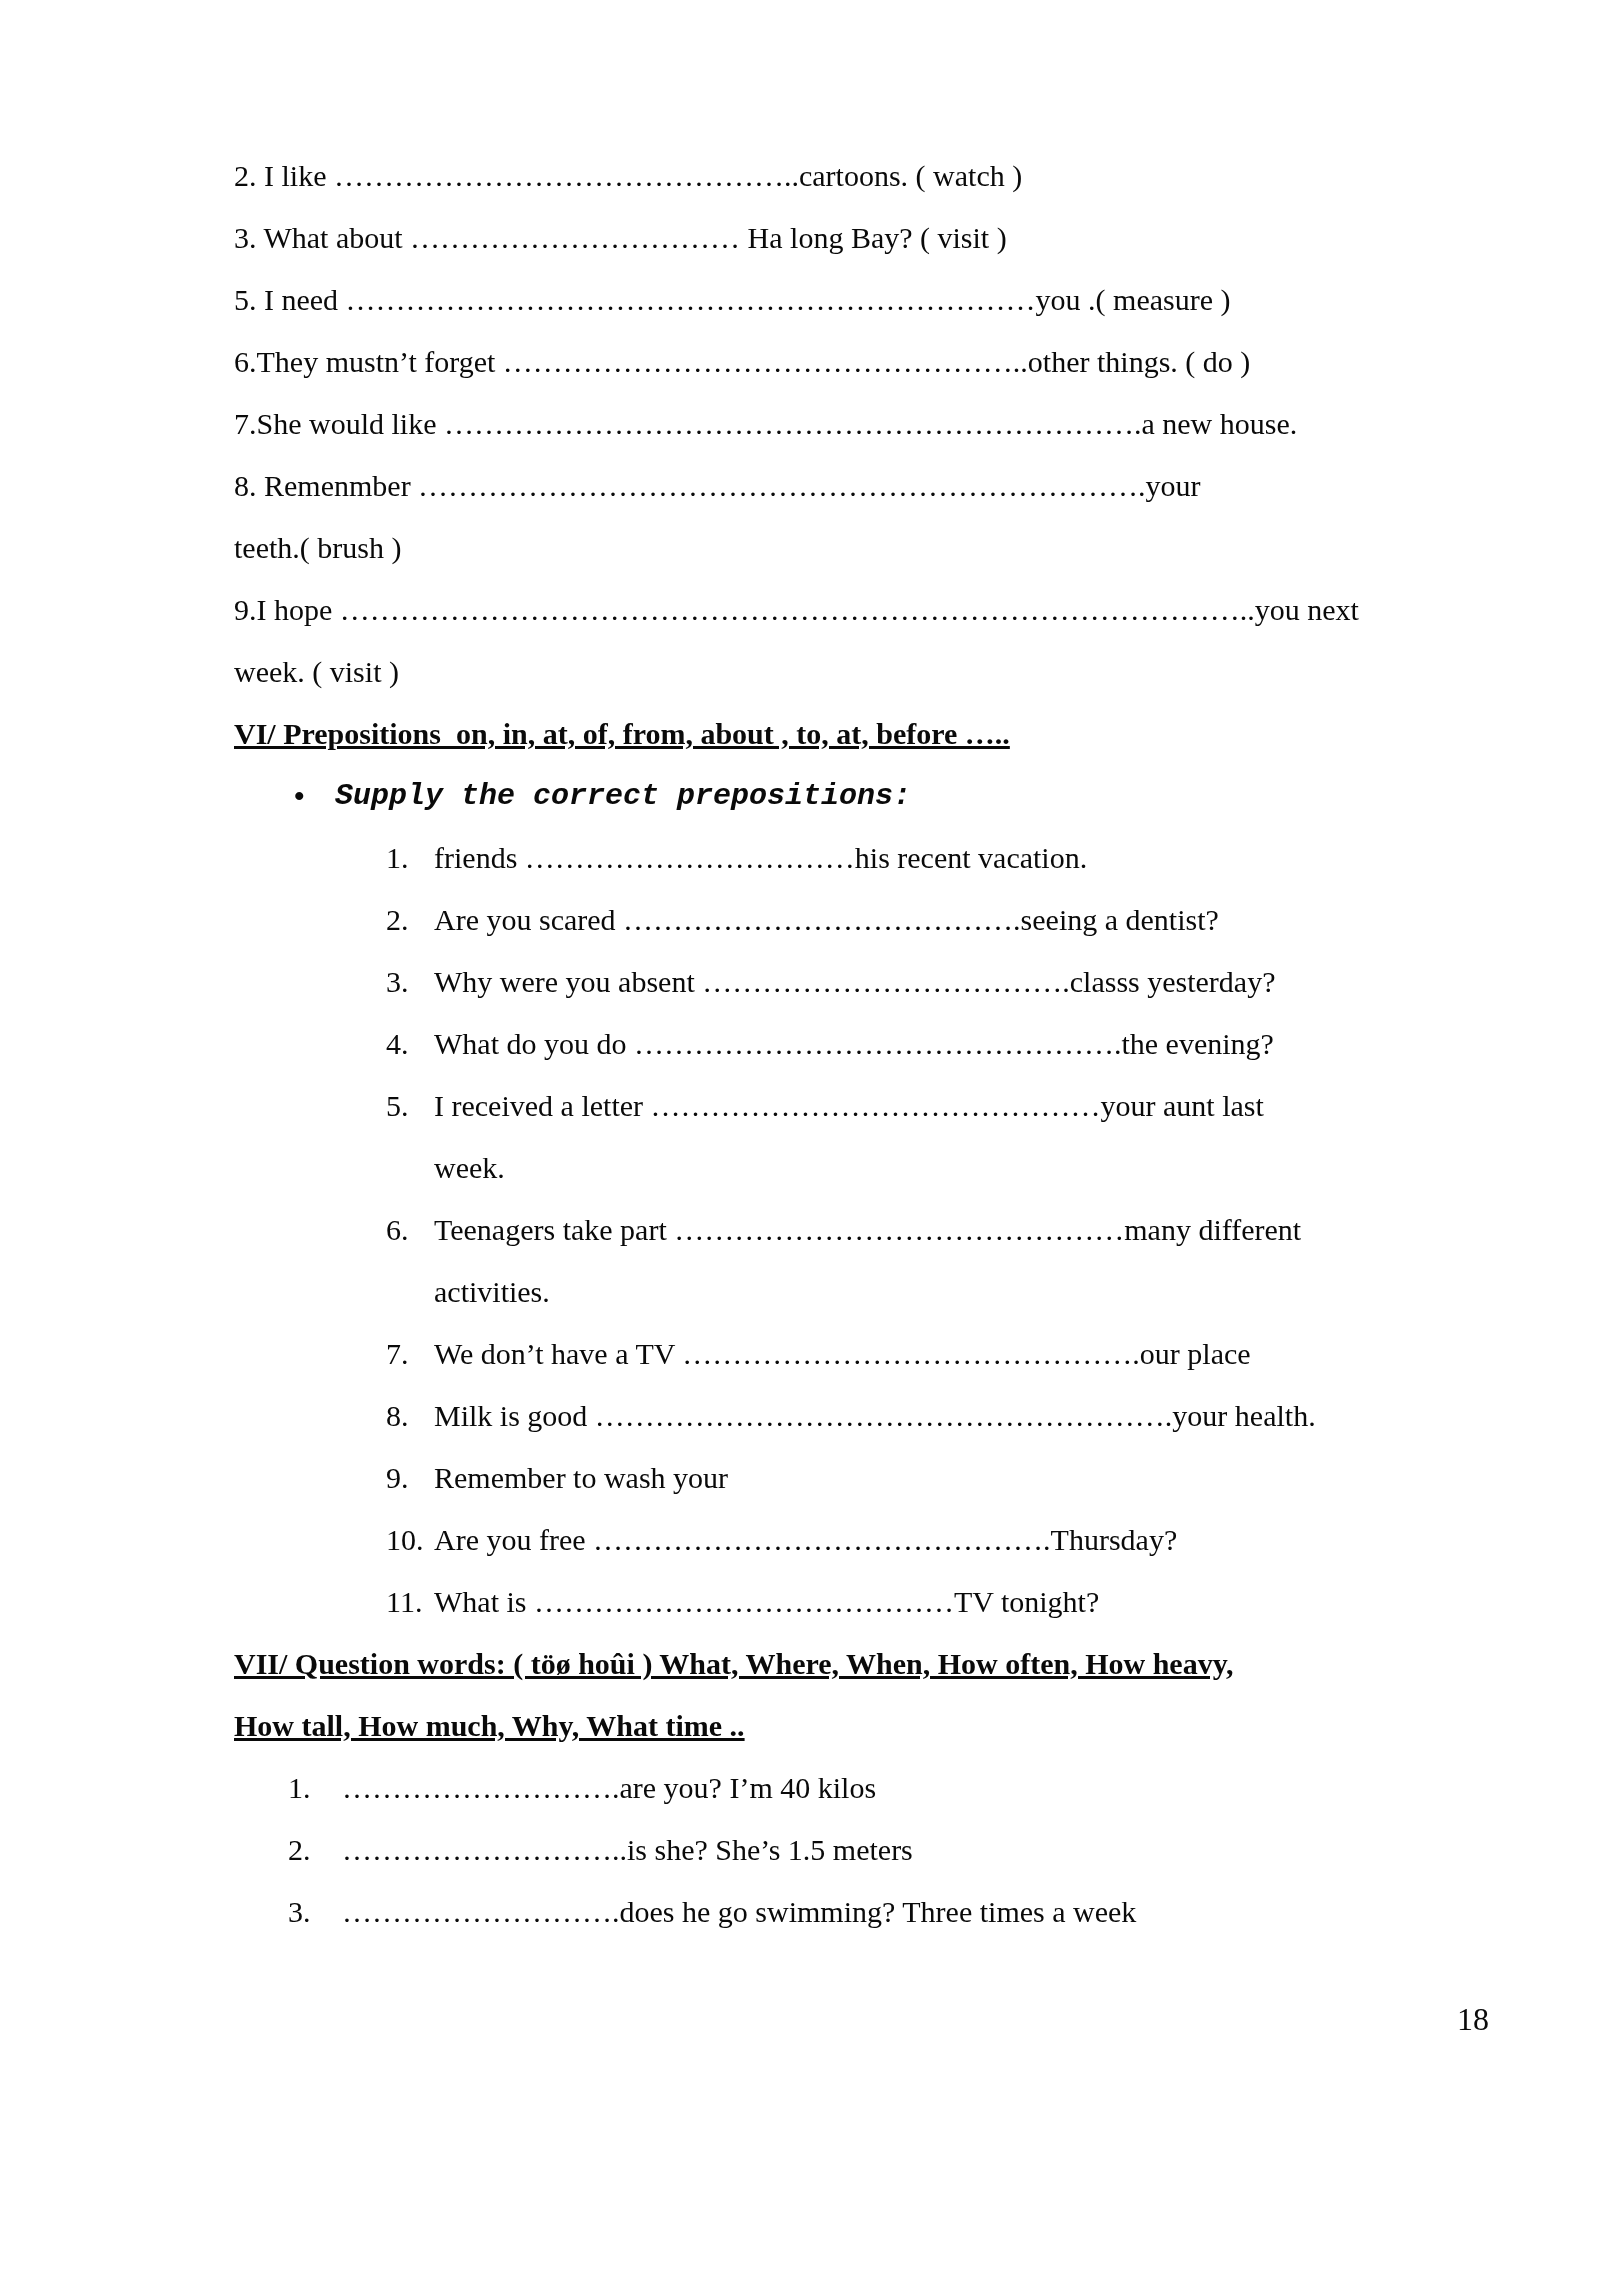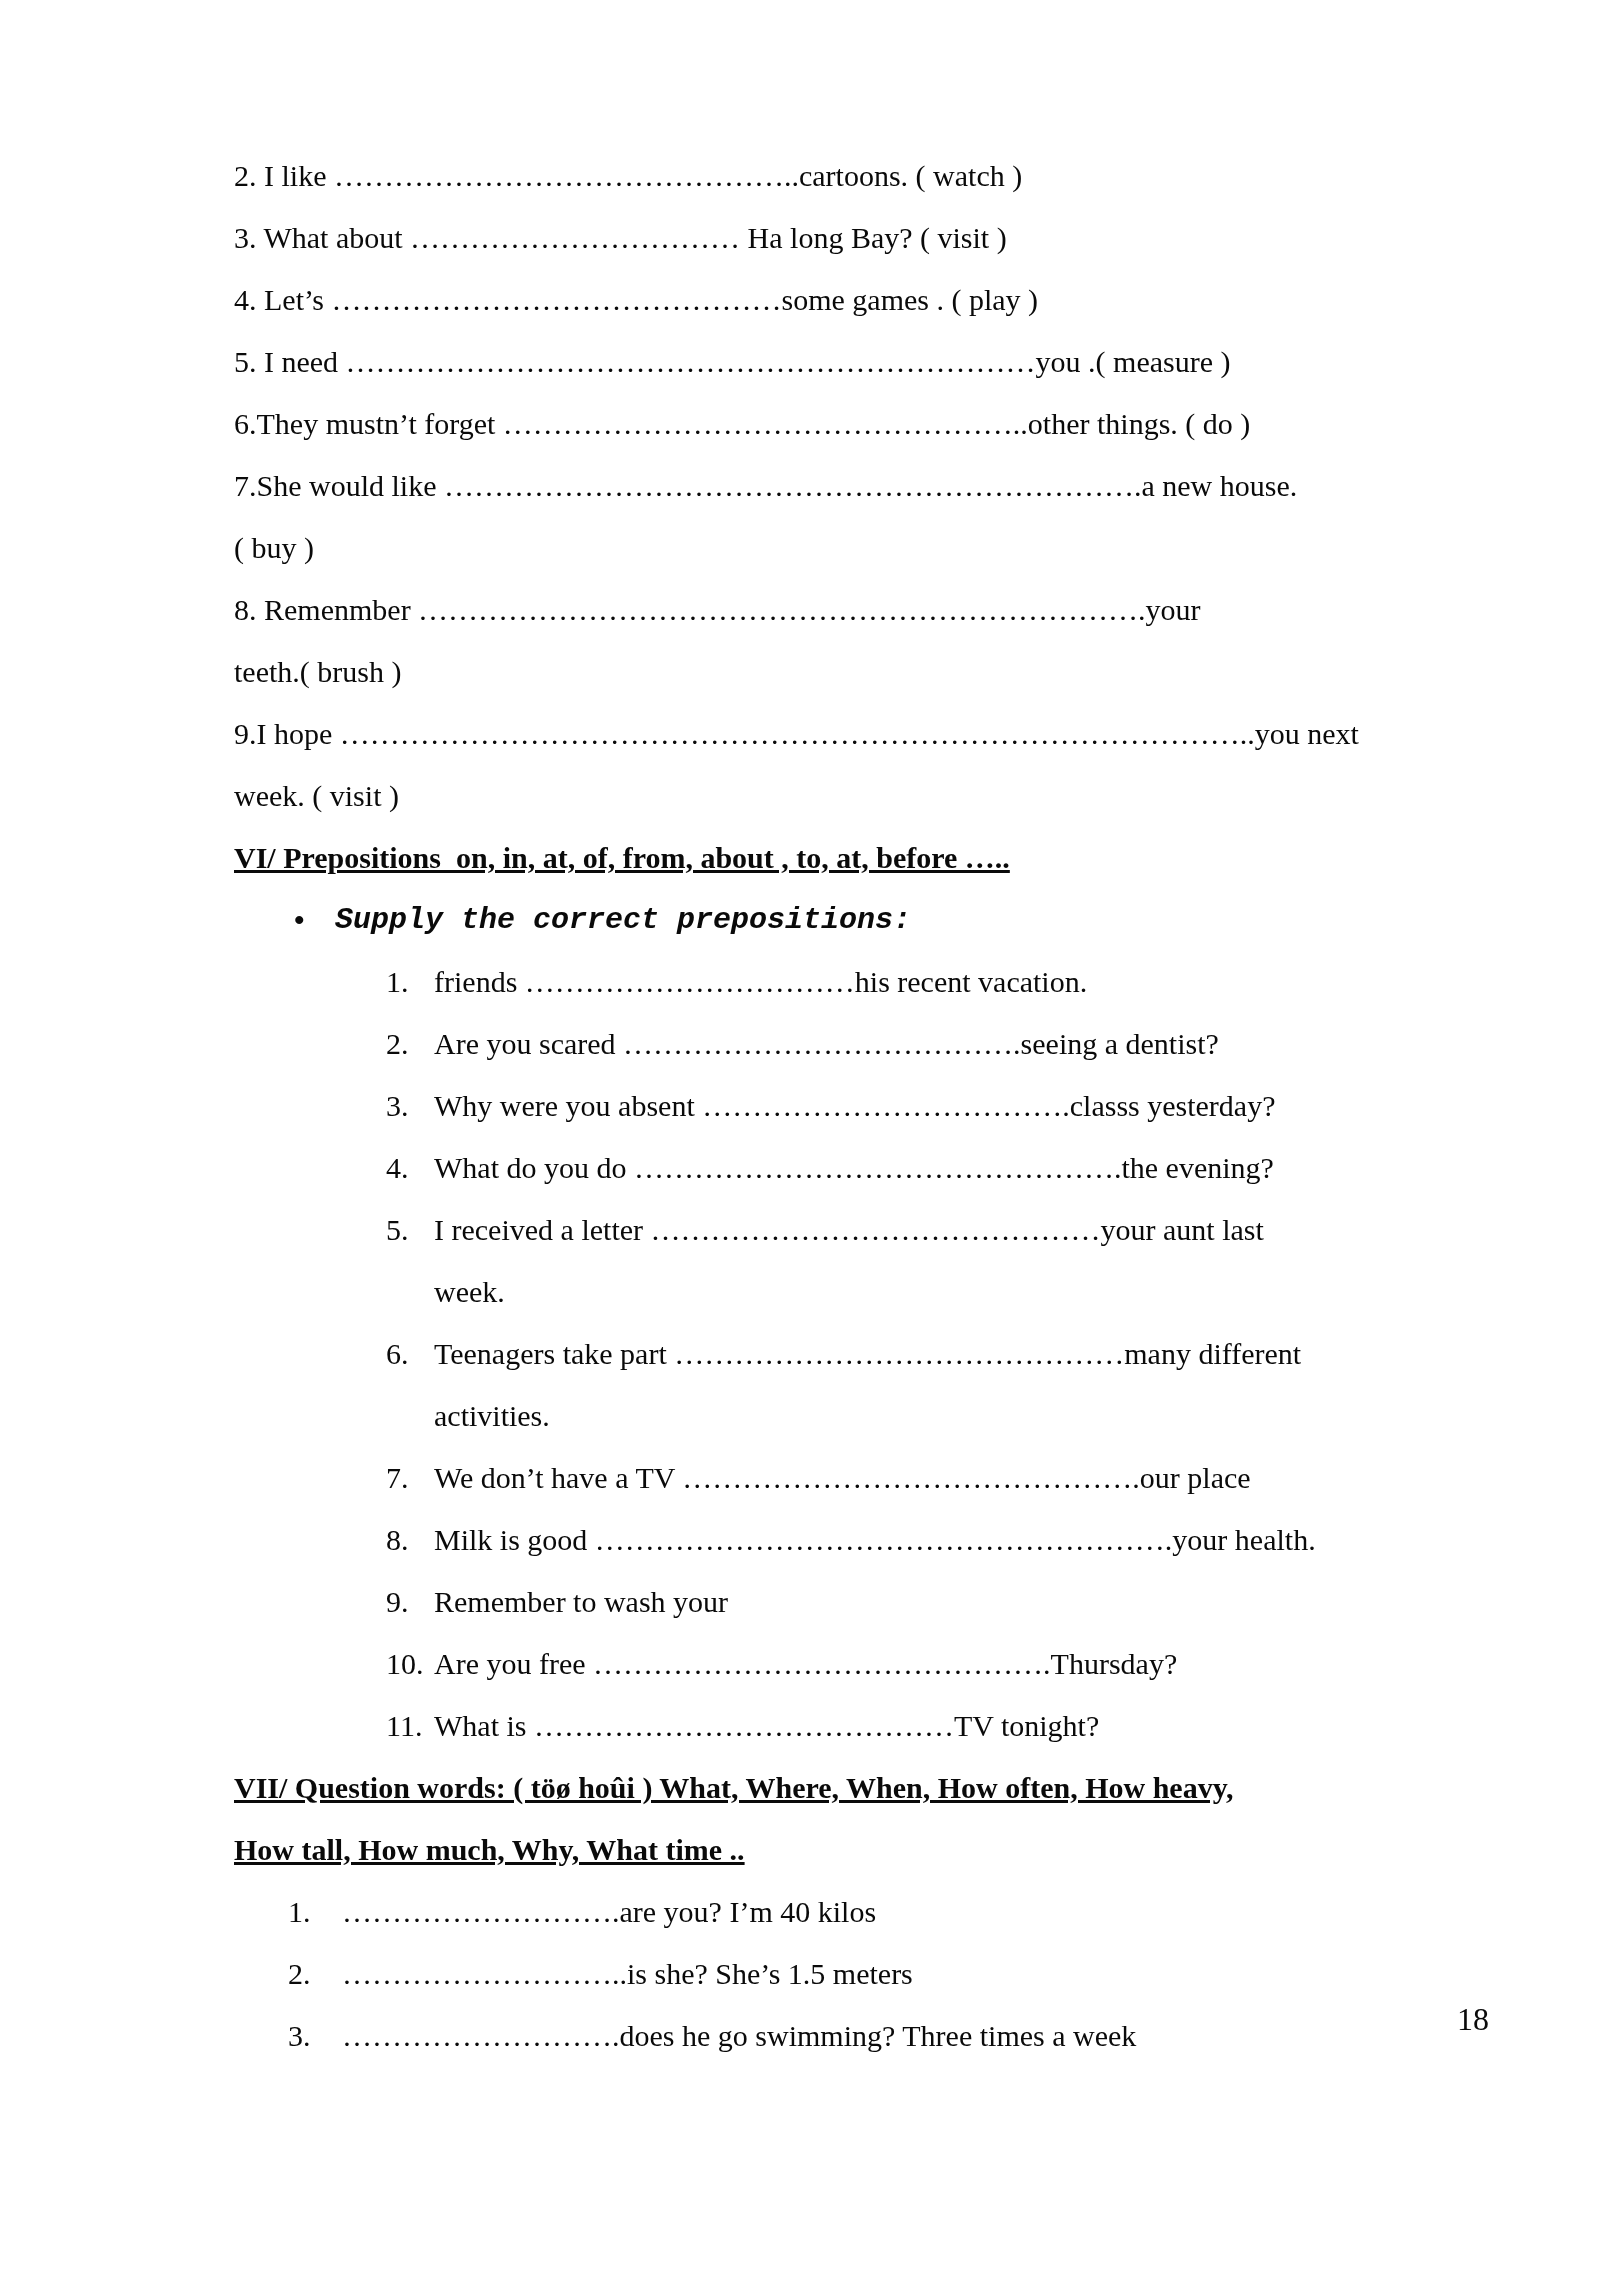--- a/index.html
+++ b/index.html
@@ -56,25 +56,23 @@
   }
 </style>
 </head>
 <body>
 
 <div class="page">
   <div class="content">
 
     <p class="line">2. I like ………………………………………..cartoons. ( watch )</p>
     <p class="line">3. What about …………………………… Ha long Bay? ( visit )</p>
-    <p class="line">4. Let’s ………………………………………some games . ( play )</p>
     <p class="line">5. I need ……………………………………………………………you .( measure )</p>
     <p class="line">6.They mustn’t forget ……………………………………………..other things. ( do )</p>
     <p class="line">7.She would like …………………………………………………………….a new house.</p>
-    <p class="line">( buy )</p>
     <p class="line">8. Remenmber ……………………………………………………………….your</p>
     <p class="line">teeth.( brush )</p>
     <p class="line">9.I hope ………………………………………………………………………………..you next</p>
     <p class="line">week. ( visit )</p>
 
     <p class="heading">VI/ Prepositions  on, in, at, of, from, about , to, at, before …..</p>
 
     <div class="bullet-line">
       <span class="bullet-marker">•</span>
       <span class="instruction-text">Supply the correct prepositions:</span>

